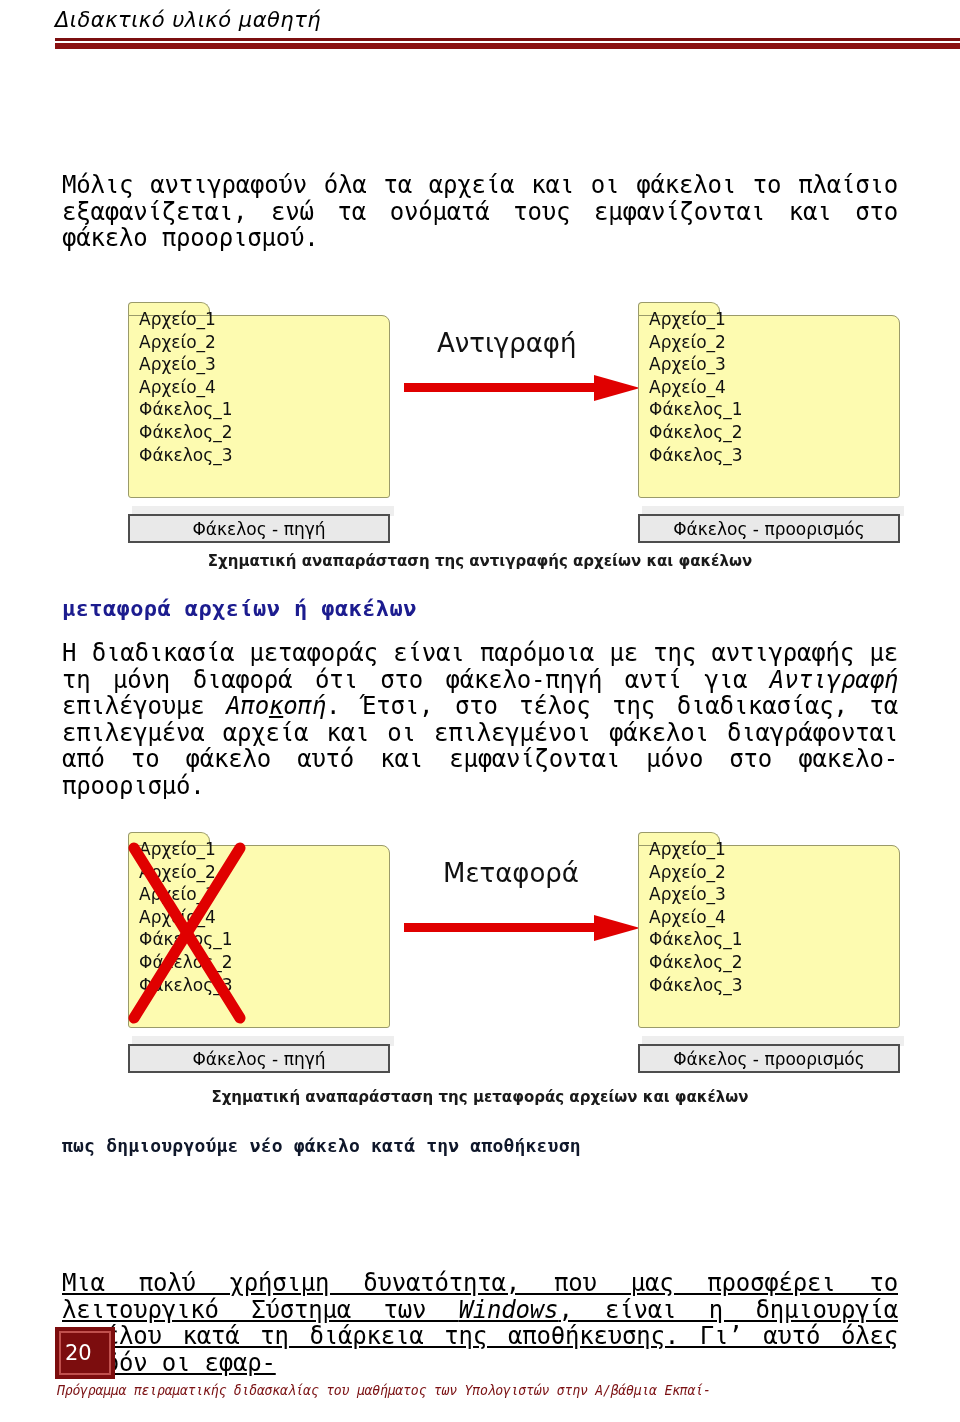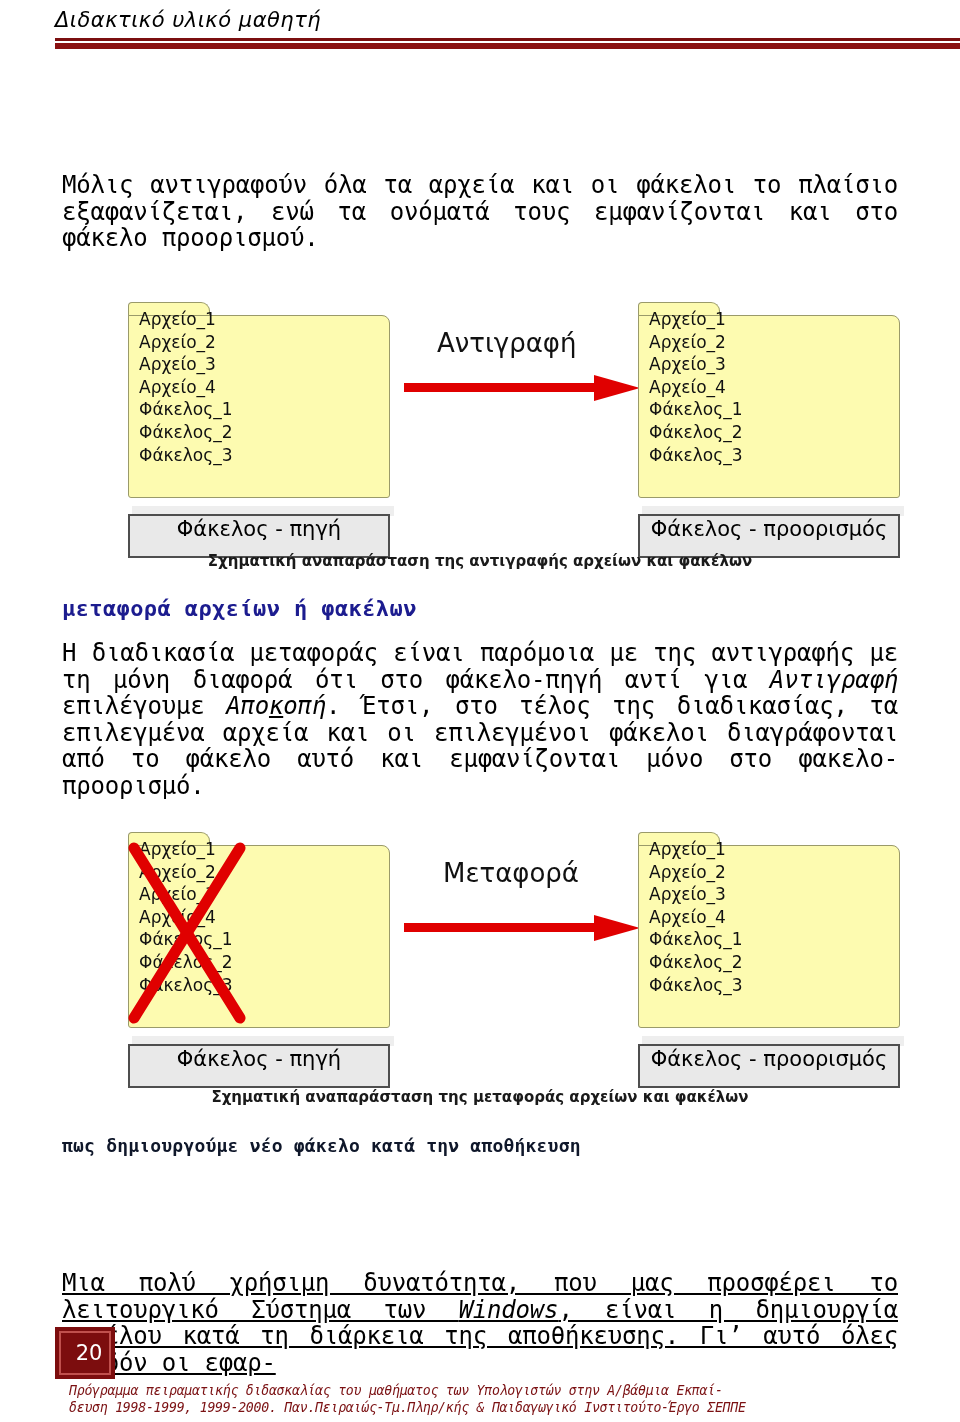--- a/index.html
+++ b/index.html
@@ -132,26 +132,26 @@
   }
   .folder-shadow {
     position: absolute;
     background: #d9d9d9;
     opacity: .45;
   }
 
   .caption-box {
     position: absolute;
     width: 262px;
-    height: 44px;
+    height: 29px;
     background: #e9e9e9;
     border: 2px solid #4e4e4e;
     box-sizing: border-box;
     font-family: "DejaVu Sans", sans-serif;
-    font-size: 21px;
+    font-size: 17px;
     color: #000000;
     text-align: center;
     line-height: 26px;
   }
 
   .arrow-label {
     position: absolute;
     font-family: "DejaVu Sans", sans-serif;
     font-size: 26px;
     color: #111111;
@@ -185,42 +185,42 @@
   }
   .page-number-inner {
     position: absolute;
     left: 4px; top: 4px;
     width: 52px; height: 44px;
     border: 2px solid #c0504d;
     box-sizing: border-box;
   }
   .page-number-box .pn {
     position: absolute;
-    left: 4px; top: 0;
+    left: 10px; top: 0;
     width: 60px;
     height: 52px;
     line-height: 52px;
-    text-align: center;
+    text-align: left;
     font-family: "DejaVu Sans", sans-serif;
     font-size: 21px;
     color: #ffffff;
   }
   .footer-text {
     position: absolute;
     left: 57px;
     top: 1382px;
     width: 898px;
     font-family: "DejaVu Sans Mono", monospace;
     font-style: italic;
     font-size: 13.2px;
     line-height: 17px;
     color: #7b1113;
     letter-spacing: -0.25px;
   }
-  .footer-text .fl { display: block; white-space: nowrap; margin-left: 12px; }
+  .footer-text .fl { display: block; white-space: nowrap; }
 </style>
 </head>
 <body>
 
 <div class="page-header">Διδακτικό υλικό μαθητή</div>
 <div class="header-rule">
   <div class="r-thin"></div>
   <div class="r-gap"></div>
   <div class="r-thick"></div>
 </div>
@@ -324,14 +324,13 @@
 <div class="h-red">πως δημιουργούμε νέο φάκελο κατά την αποθήκευση</div>
 
 <div class="body-text para-3"><span>Μια πολύ χρήσιμη δυνατότητα, που μας προσφέρει το λειτουργικό Σύστημα των </span><span class="it">Windows</span><span>, είναι η δημιουργία φακέλου κατά τη διάρκεια της αποθήκευσης. Γι’ αυτό όλες σχεδόν οι εφαρ-</span></div>
 
 <div class="page-number-box">
   <div class="page-number-inner"></div>
   <div class="pn">20</div>
 </div>
 <div class="footer-text">
   <span class="fl">Πρόγραμμα πειραματικής διδασκαλίας του μαθήματος των Υπολογιστών στην  Α/βάθμια Εκπαί-</span>
-  <span class="fl">δευση 1998-1999, 1999-2000. Παν.Πειραιώς-Τμ.Πληρ/κής &amp; Παιδαγωγικό Ινστιτούτο-Έργο ΣΕΠΠΕ</span>
 </div>
 
 </body></html>

